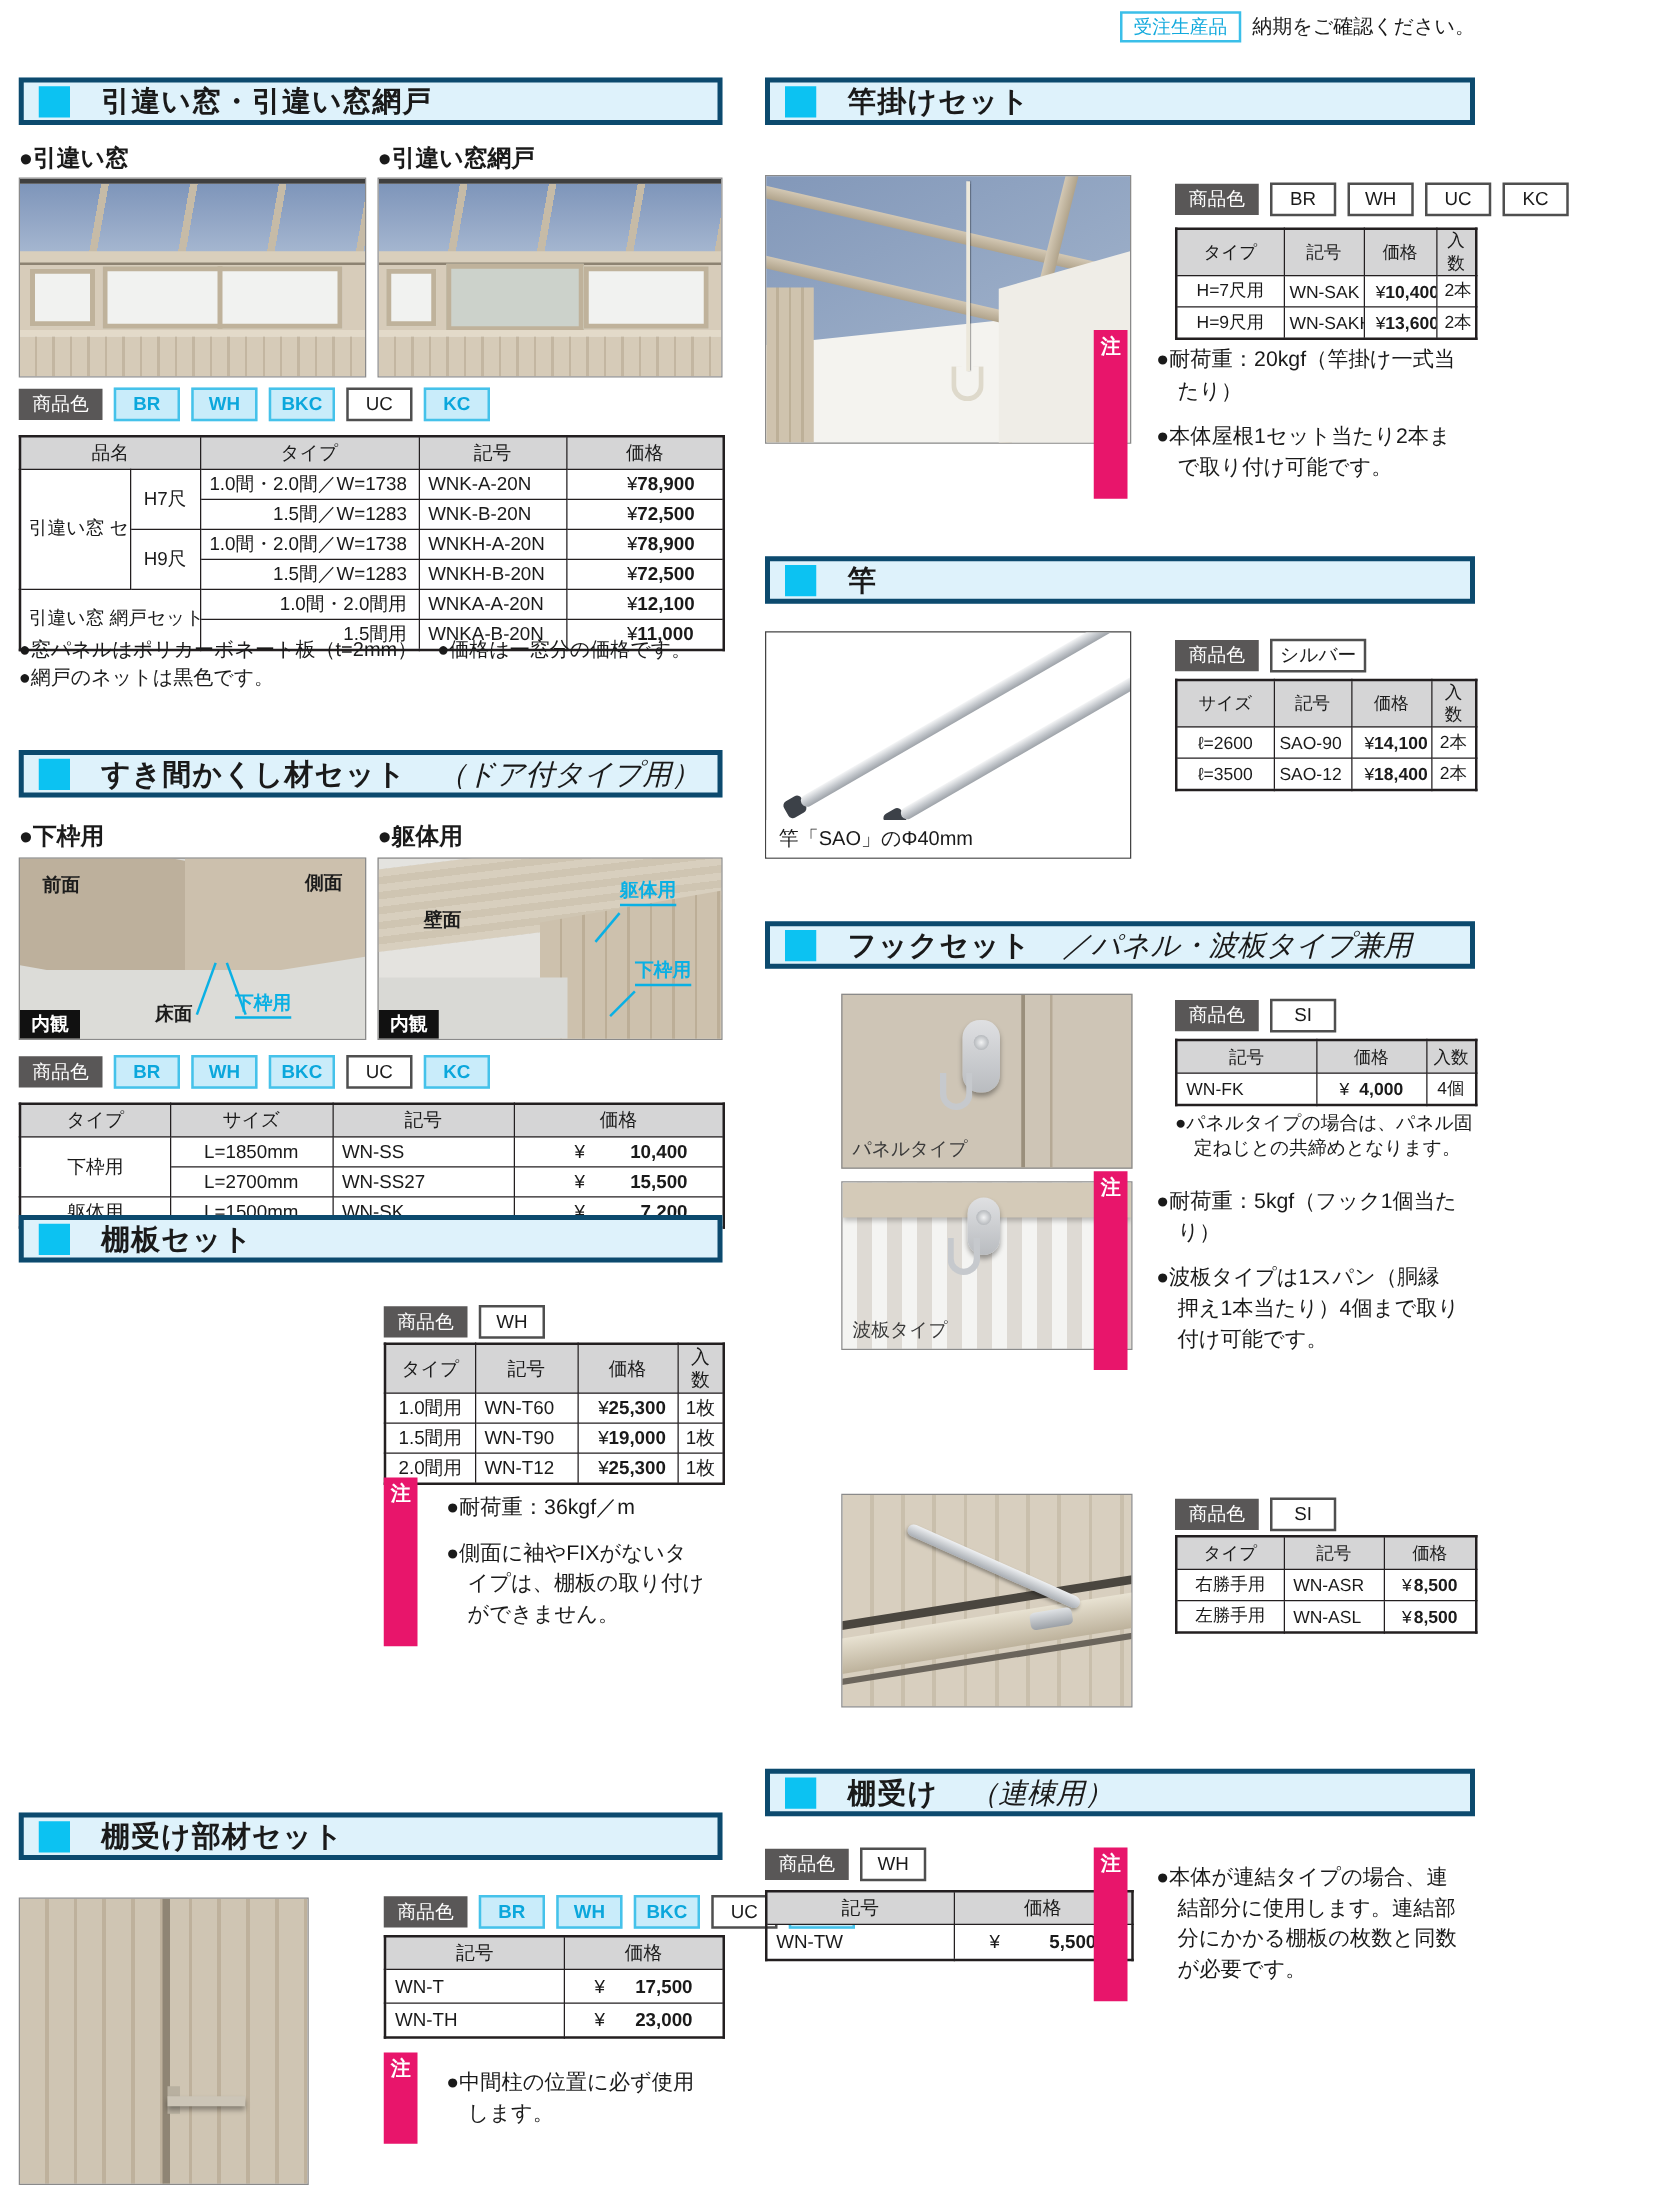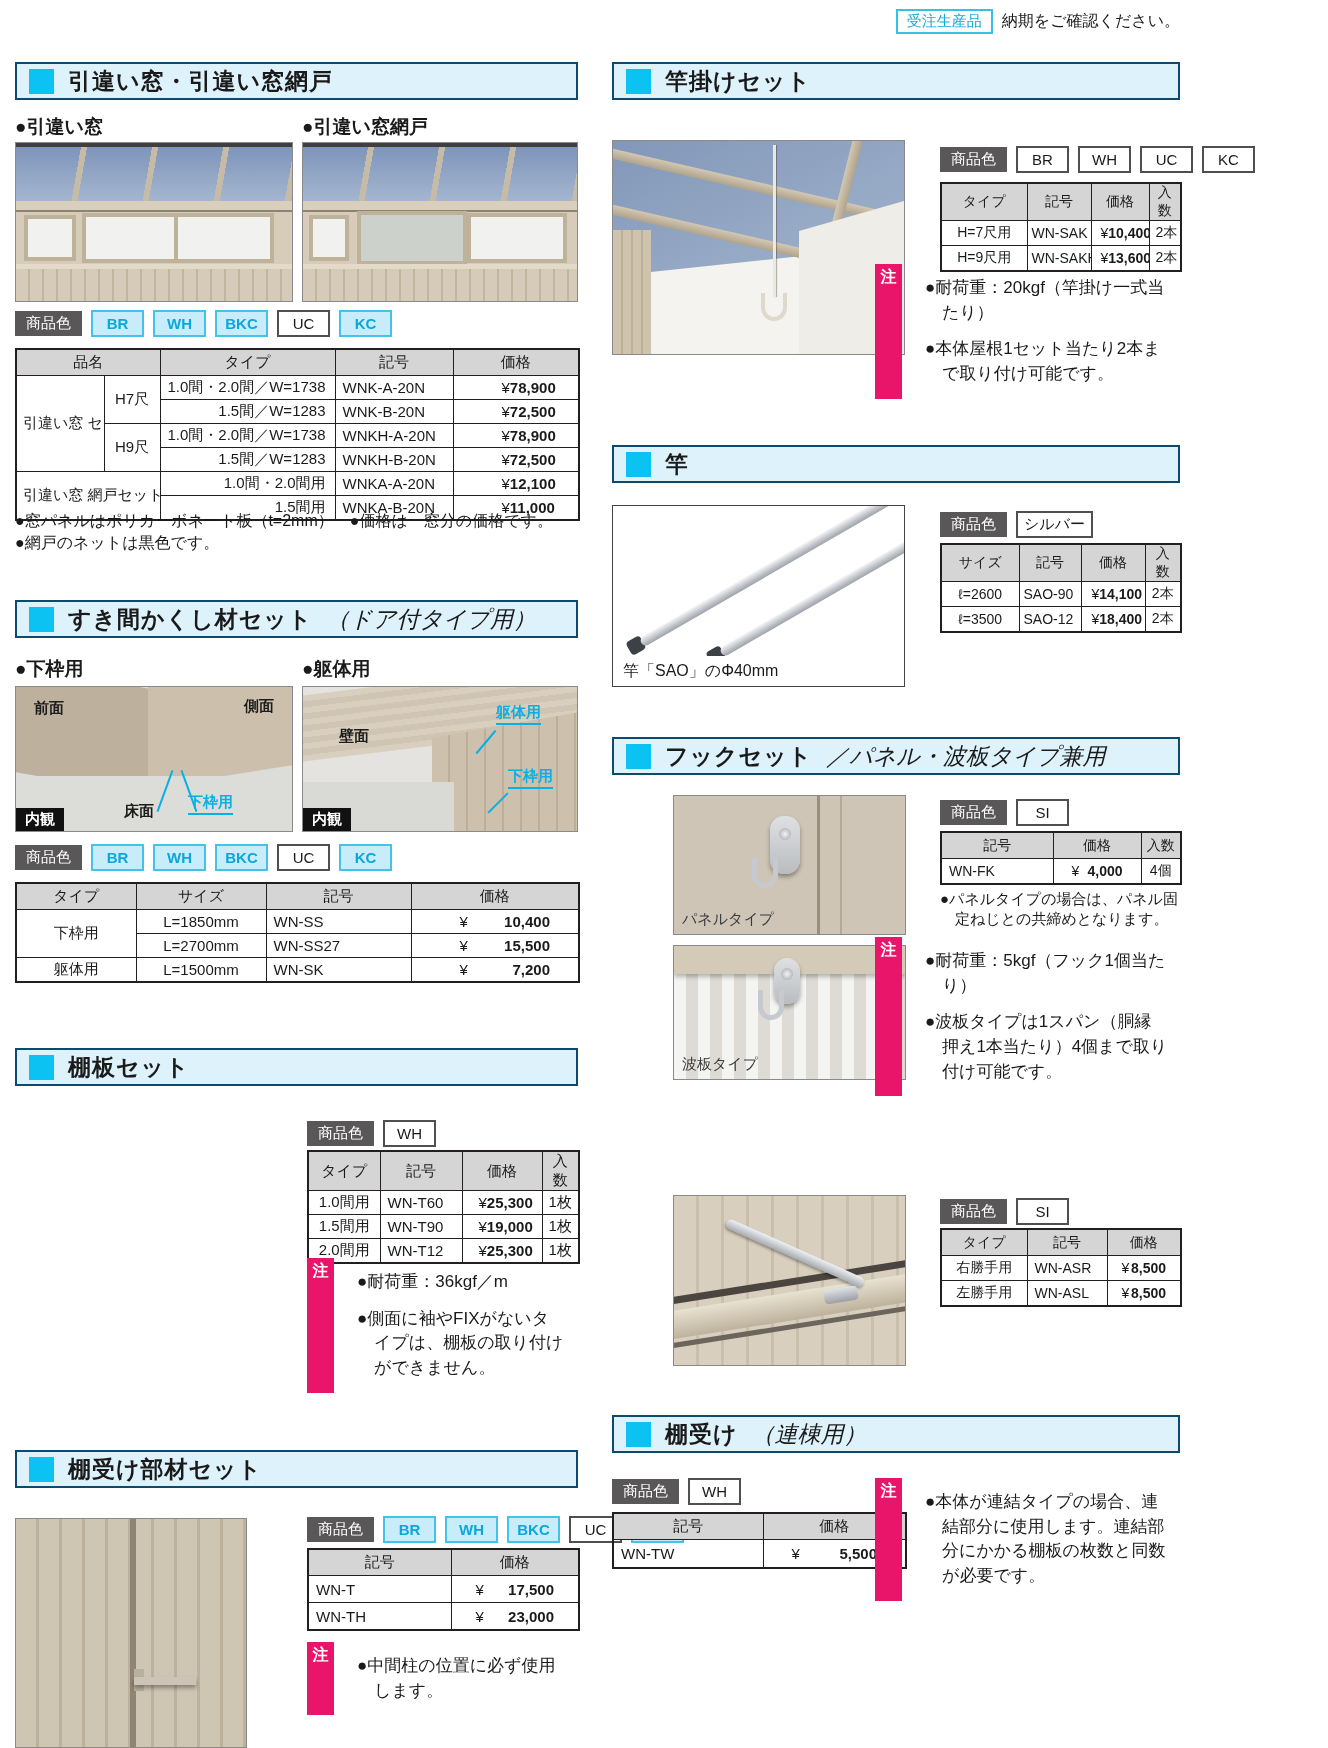--- a/index.html
+++ b/index.html
@@ -5,22 +5,22 @@
   html,body{margin:0;padding:0;}
   body{
     width:1328px;height:1748px;position:relative;background:#ffffff;
     font-family:"Liberation Sans","DejaVu Sans",sans-serif;color:#1a1a1a;
   }
   .sec{position:absolute;}
   .sL{left:15px;width:563px;}
   .sR{left:612px;width:568px;}
 
   
-  .sec-h{box-sizing:border-box;display:flex;align-items:center;gap:14px;width:100%;
-    background:#def2fb;border:2px solid #0c4a6e;height:38px;padding:0 12px;}
+  .sec-h{box-sizing:border-box;display:flex;align-items:center;gap:25px;width:100%;
+    background:#def2fb;border:4px solid #0c4a6e;height:38px;padding:0 12px;}
   .sec-h .sq{width:25px;height:25px;background:#0cc2f2;flex:none;}
   .sec-h .t{font-size:23px;font-weight:bold;letter-spacing:1px;white-space:nowrap;}
   .sec-h .ts{font-size:23px;font-weight:normal;letter-spacing:0;font-style:italic;}
 
   .sub{position:absolute;font-size:19px;font-weight:bold;}
 
   
   .colors{position:absolute;display:flex;align-items:center;gap:9px;height:27px;}
   .colors .lbl{background:#595757;color:#fff;font-size:15px;padding:3px 11px;white-space:nowrap;}
   .chip{box-sizing:border-box;min-width:53px;height:27px;display:flex;align-items:center;
@@ -364,21 +364,21 @@
             <div class="price wide">
               <span>¥</span>
               <span class="amt">7,200</span>
             </div>
           </td>
     </tr>
   </tbody>
     </table>
 </div>
 
-<div class="sec sL" style="top:1048px;height:400px;">
+<div class="sec sL" style="top:972px;height:400px;">
   <div class="sec-h">
     <span class="sq"></span>
     <span class="t">棚板セット</span>
   </div>
   <div class="colors" style="left:292px;top:72px;">
     <span class="lbl">商品色</span>
     <span class="chip white">WH</span>
   </div>
   <table class="t" style="left:292px;top:102px;width:271px;">
     <colgroup>

